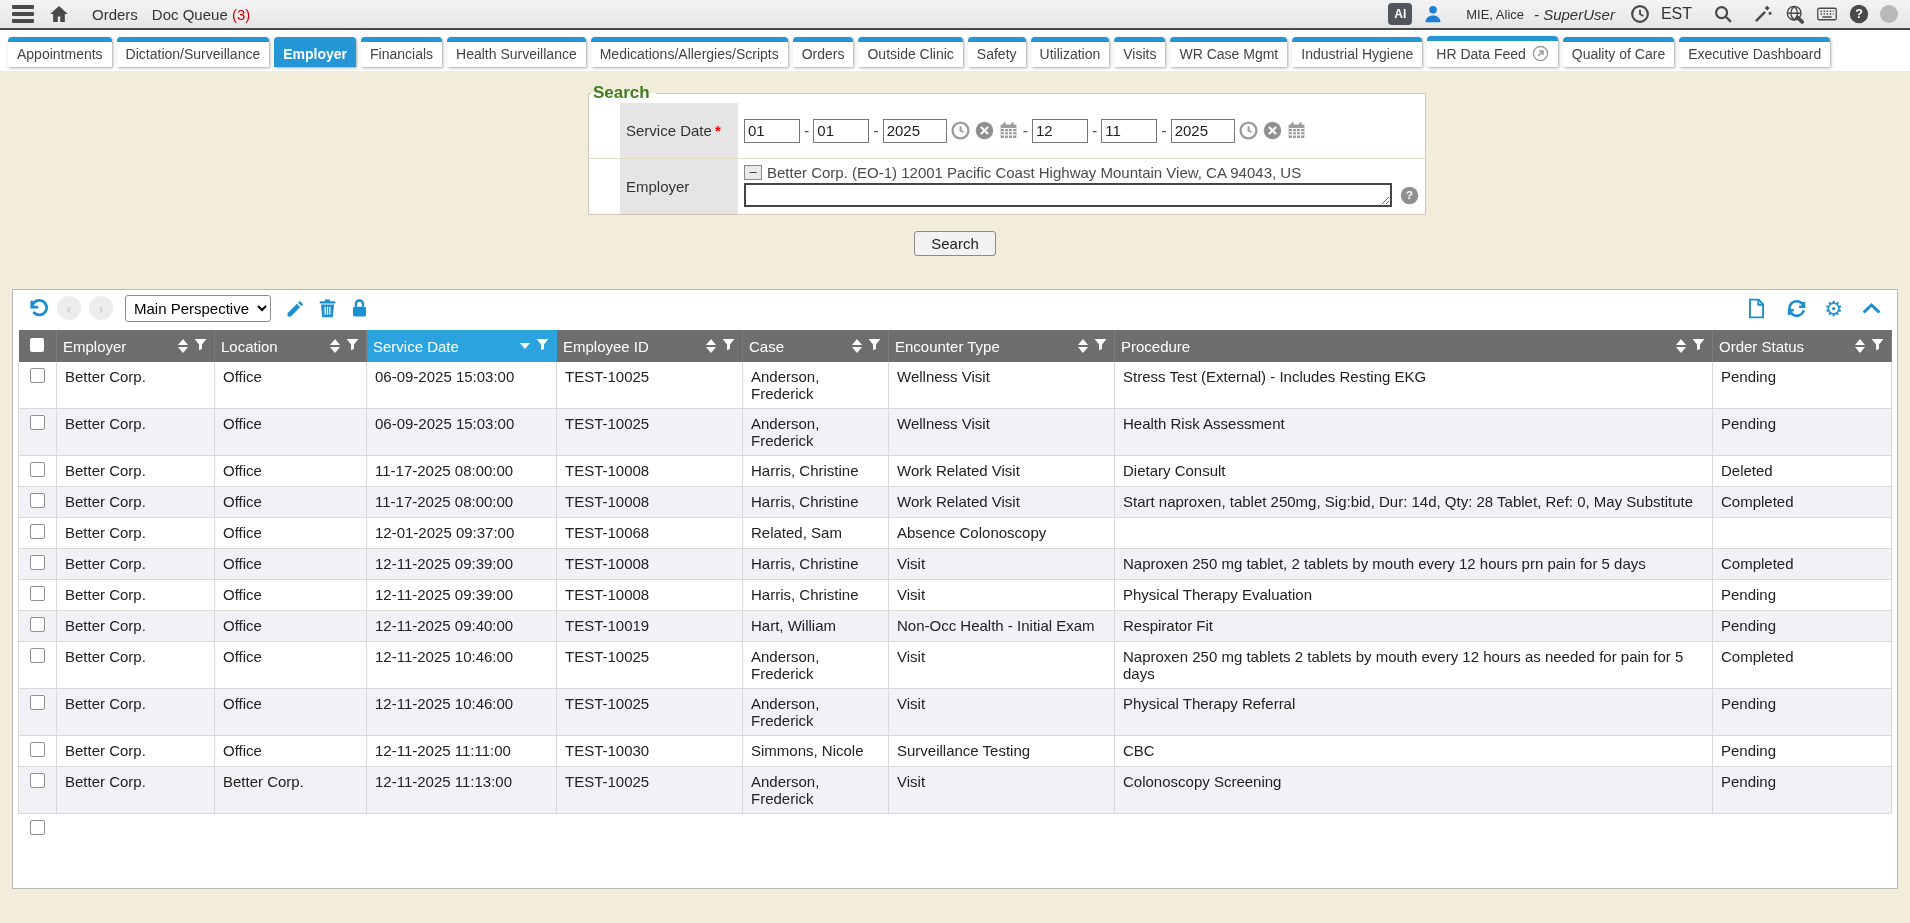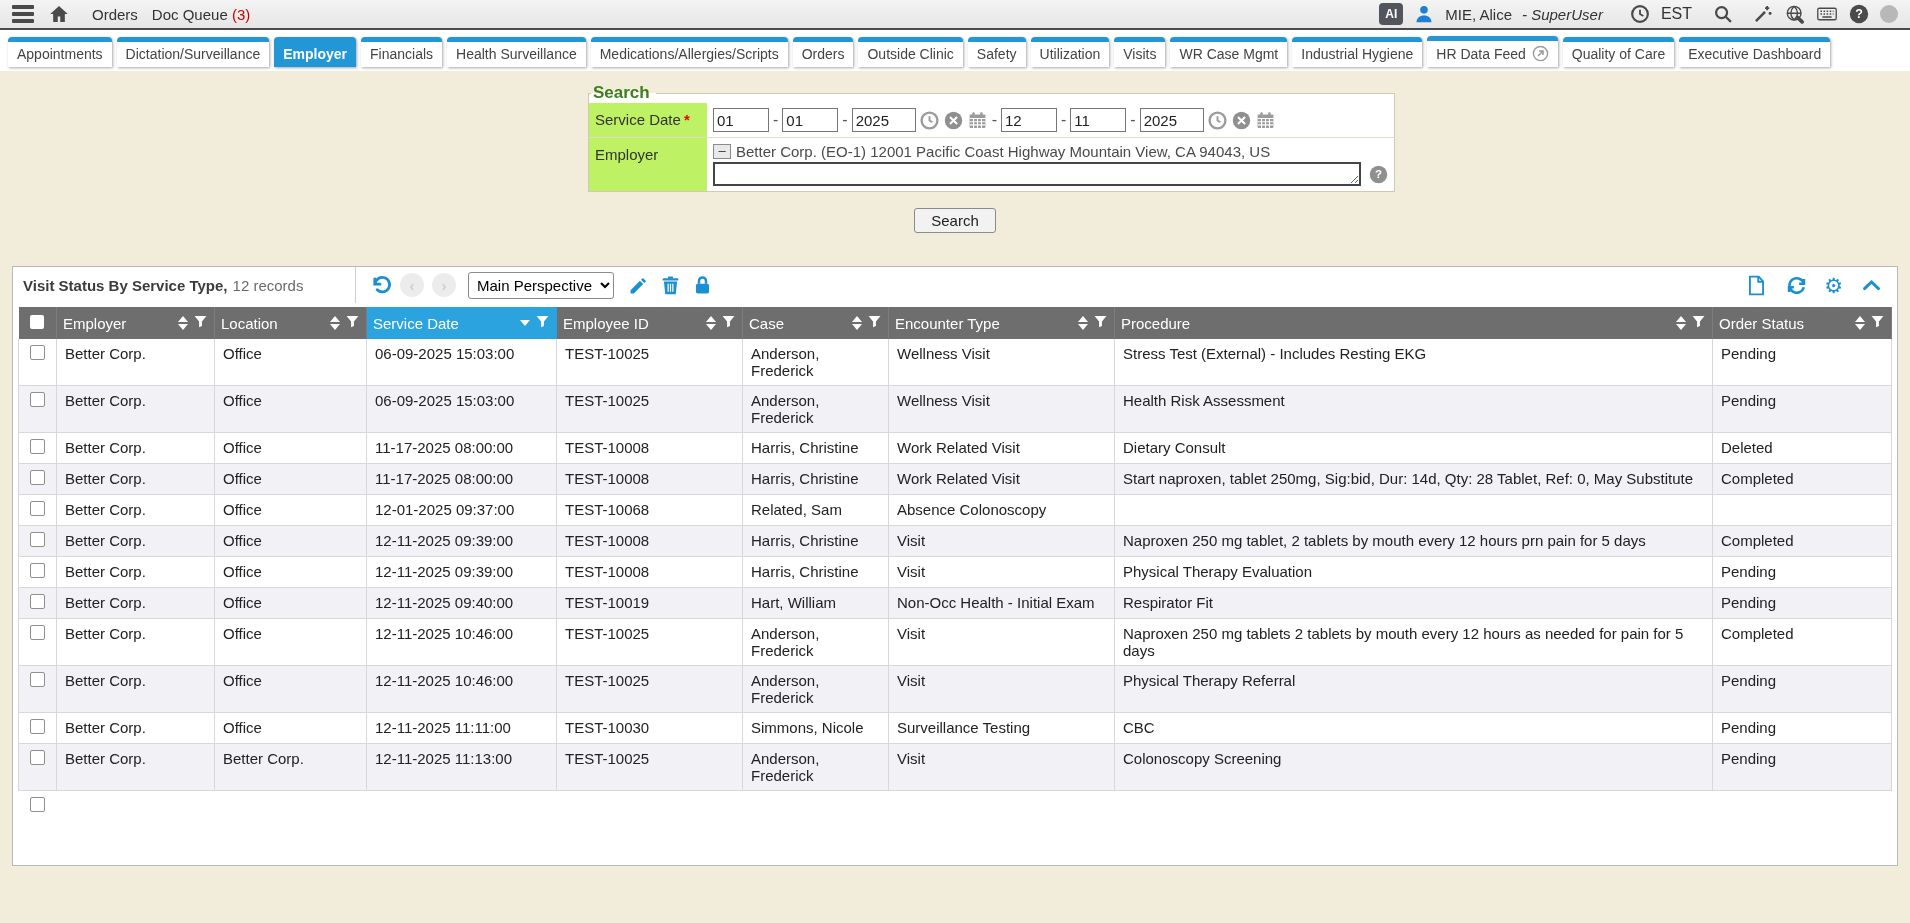--- a/index.html
+++ b/index.html
@@ -21,22 +21,22 @@
   .tb-icon { width:22px; height:22px; display:inline-flex; align-items:center; justify-content:center; }
   .tb-icon svg { width:20px; height:20px; }
   .crumbs { display:flex; gap:14px; font-size:15px; color:#333; margin-left:8px; }
   .crumb { cursor:pointer; }
   .red { color:#c00; }
   .tb-right { margin-left:auto; display:flex; align-items:center; gap:10px; }
   .ai-badge {
     width:24px; height:22px; background:#51565c; color:#fff; border-radius:4px;
     font-size:12px; font-weight:bold; display:inline-flex; align-items:center; justify-content:center;
   }
-  .user-name { font-size:15px; color:#333; }
-  .user-role { font-size:15px; font-style:italic; color:#333; margin-right:16px;}
+  .user-name { font-size:13px; color:#333;margin-left:12px; }
+  .user-role { font-size:15px; font-style:italic; color:#333; margin-right:4px;}
   .tz { font-size:16px; color:#333;text-align:center; }
   .presence-dot { width:18px; height:18px; border-radius:50%; background:#b8b8b8; }
   
   .tabbar {
     background:#fff; padding:6px 8px 4px 8px; display:flex; gap:5px; align-items:flex-end;
     white-space:nowrap;
   }
   .tab {
     background:#fff; border-radius:4px 4px 0 0; box-shadow:1px 1px 3px rgba(0,0,0,.35);
     border-top:5px solid #2396d5; padding:4px 9px 5px 9px; font-size:14px; color:#444;
@@ -48,21 +48,21 @@
   .search-wrap { width:734px; margin:12px auto 0; }
   fieldset.search-fs {
     border:1px solid #d0cab5; padding:0; margin:0; background:#fff;
   }
   legend.search-legend {
     font-size:17px; font-weight:bold; color:#3f7d1f; padding:0 6px 0 2px; margin-left:2px;
   }
   .form-row { display:flex; border-bottom:1px solid #e2dcc8; }
   .form-row:last-child { border-bottom:none; }
   .form-label {
-    width:118px; background:#bef264; padding:8px 6px; font-size:15px; color:#333; flex:none;
+    width:118px; background:#e5e5e5; padding:19px 6px; font-size:15px; color:#333; flex:none;margin-left:31px;
   }
   .form-field { flex:1; background:#fff; padding:5px 6px; display:flex; align-items:center; flex-wrap:wrap; gap:3px; }
   .req { color:#e00; font-weight:bold; margin-left:3px; }
   .dinput {
     border:1px solid #767676; font-size:15px; padding:2px 3px; height:24px;
     font-family:"Liberation Sans",sans-serif; color:#222;
   }
   .d2 { width:56px; } .d4 { width:64px; }
   .dsep { color:#555; margin:0 1px; }
   .mini-ico { width:19px; height:19px; display:inline-flex; margin:0 1px; cursor:pointer; }
@@ -344,24 +344,20 @@
       </div>
     </div>
   </fieldset>
 </div>
 <div class="search-btn-row">
   <button class="search-btn">Search</button>
 </div>
 
 <div class="grid-box">
   <div class="grid-toolbar">
-    <div class="gt-title">
-      <b>Visit Status By Service Type,</b>
-      <span class="gt-records">12 records</span>
-    </div>
     <div class="gt-icons">
       <span class="ticon">
         <svg viewBox="0 0 24 24" fill="none" stroke="#1a8fd1" stroke-width="3.2" stroke-linecap="round">
             <path d="M5.5 4.5v6h6"></path>
             <path d="M5.8 10.2a8.3 8.3 0 1 1 2.4 6.7"></path>
           </svg>
       </span>
       <span class="circbtn">‹</span>
       <span class="circbtn">›</span>
       <select class="persp"><option>Main Perspective</option></select>

